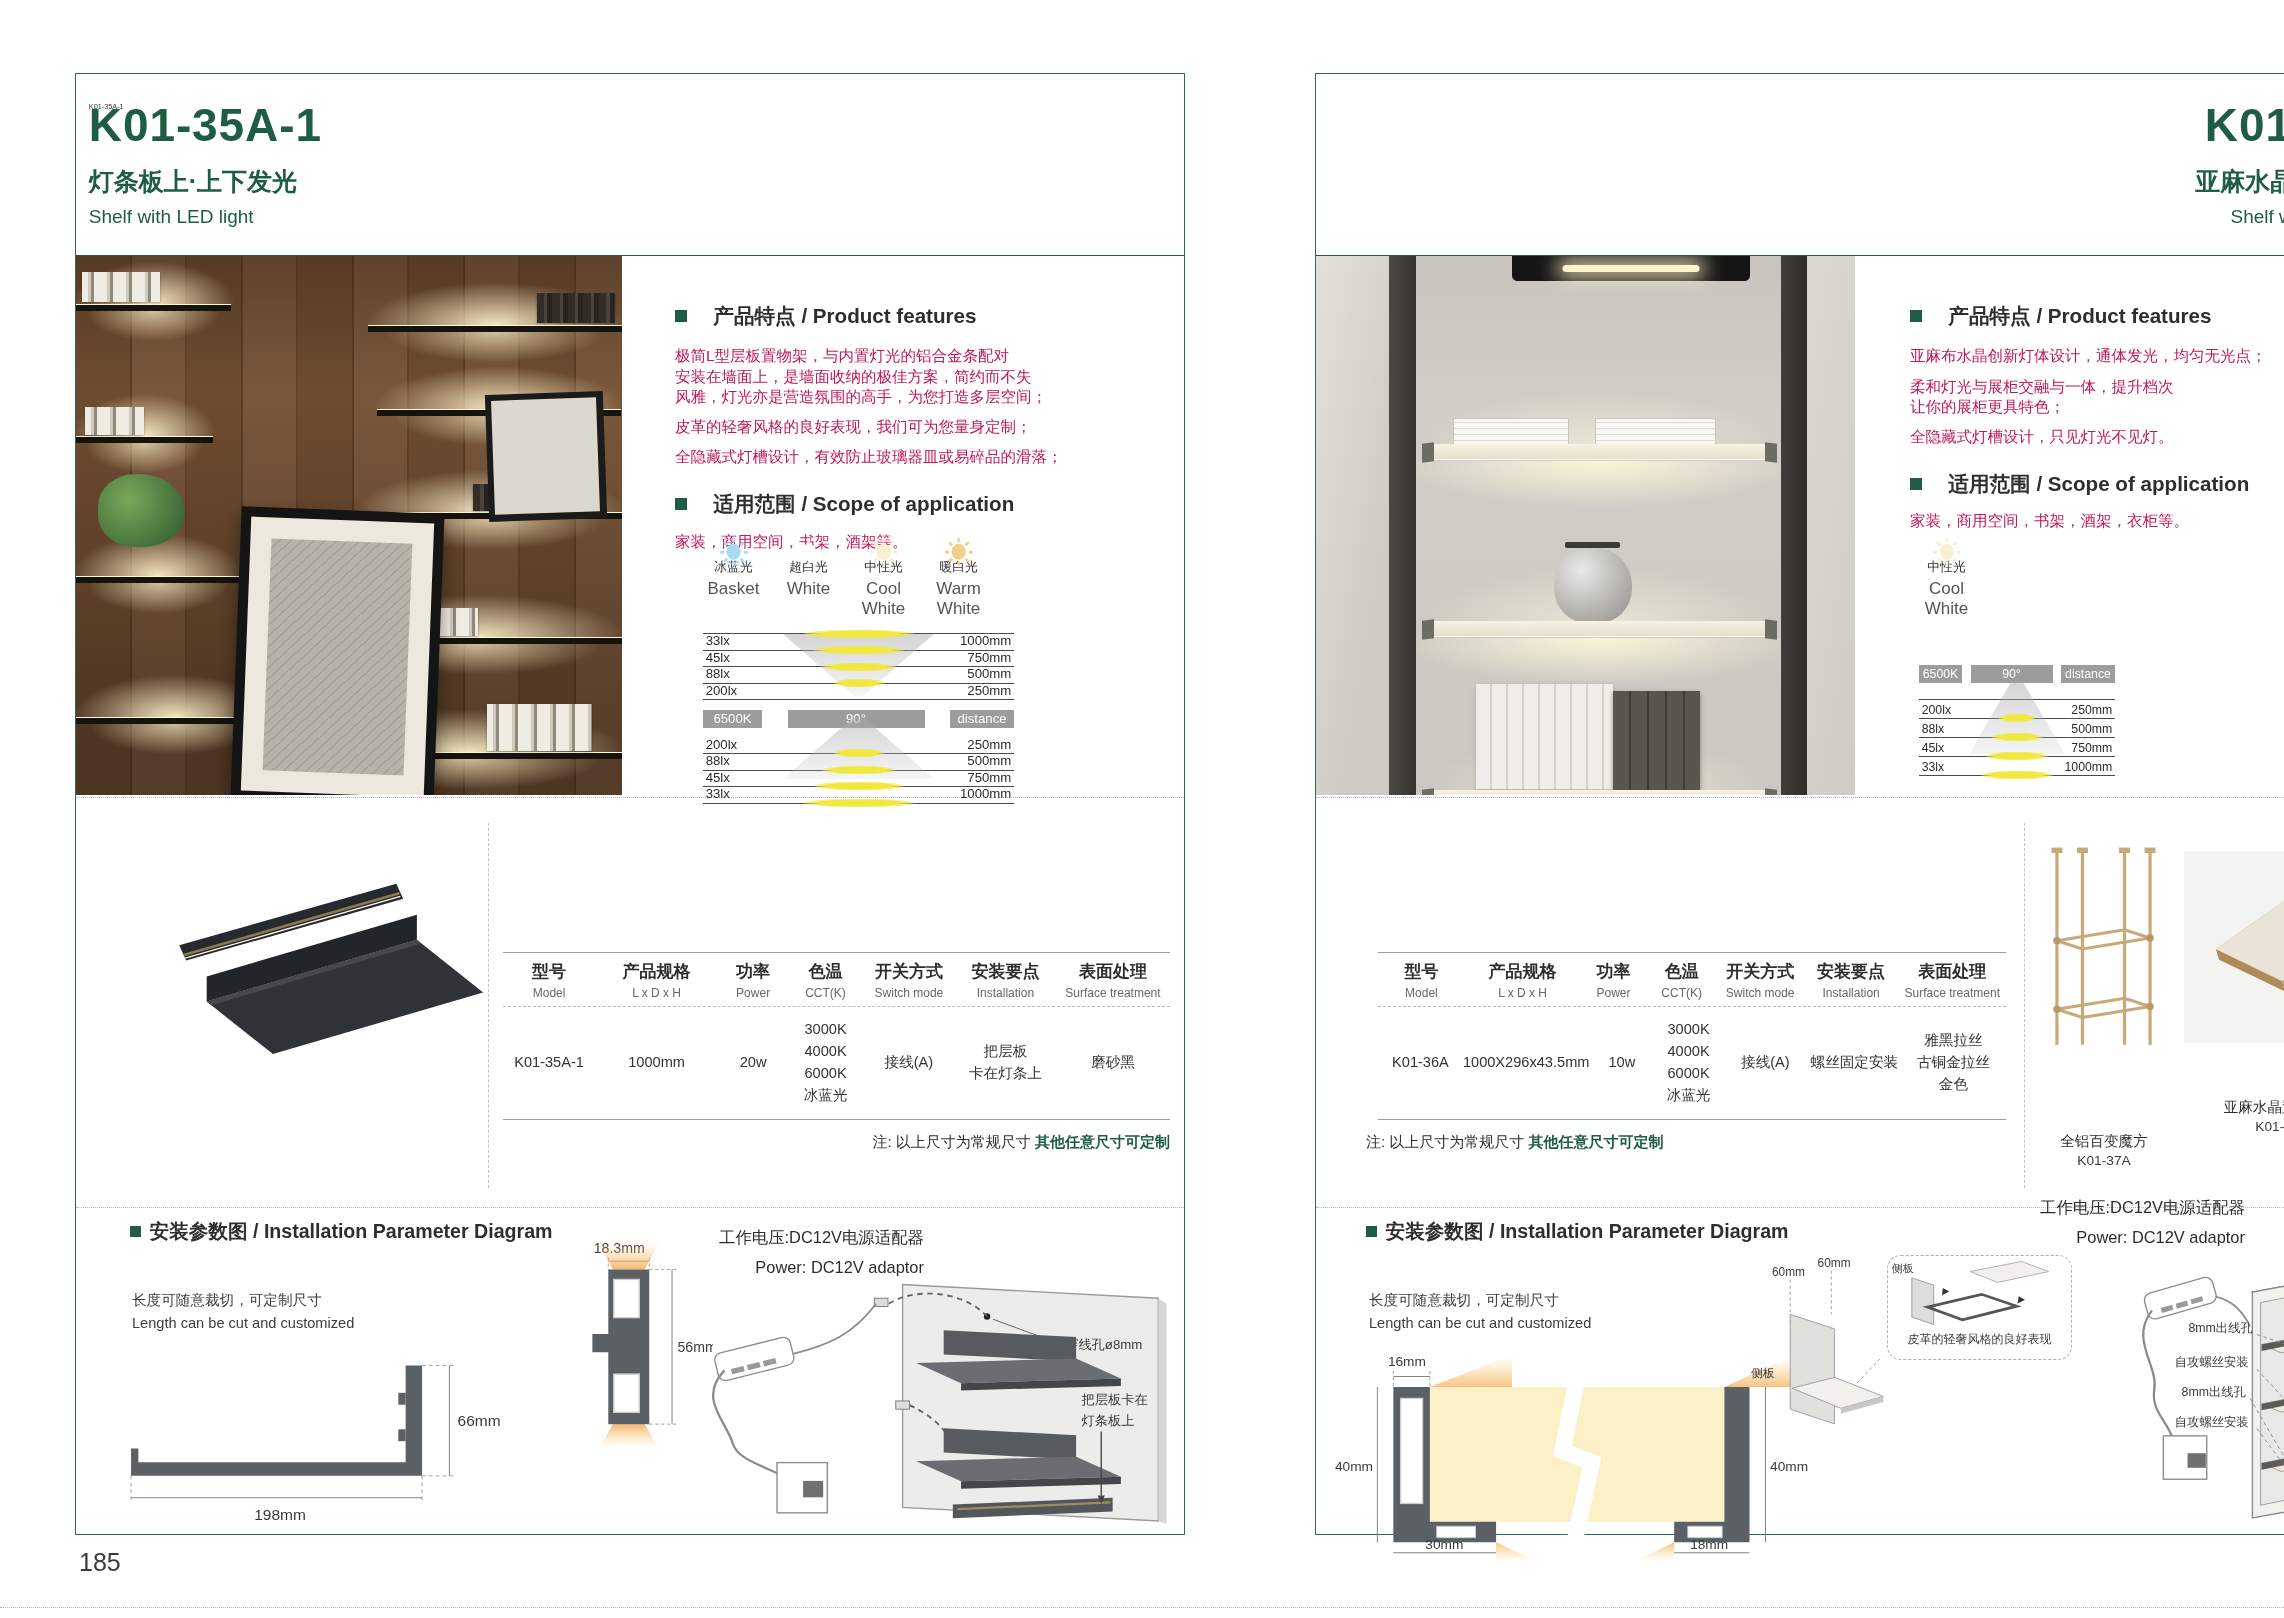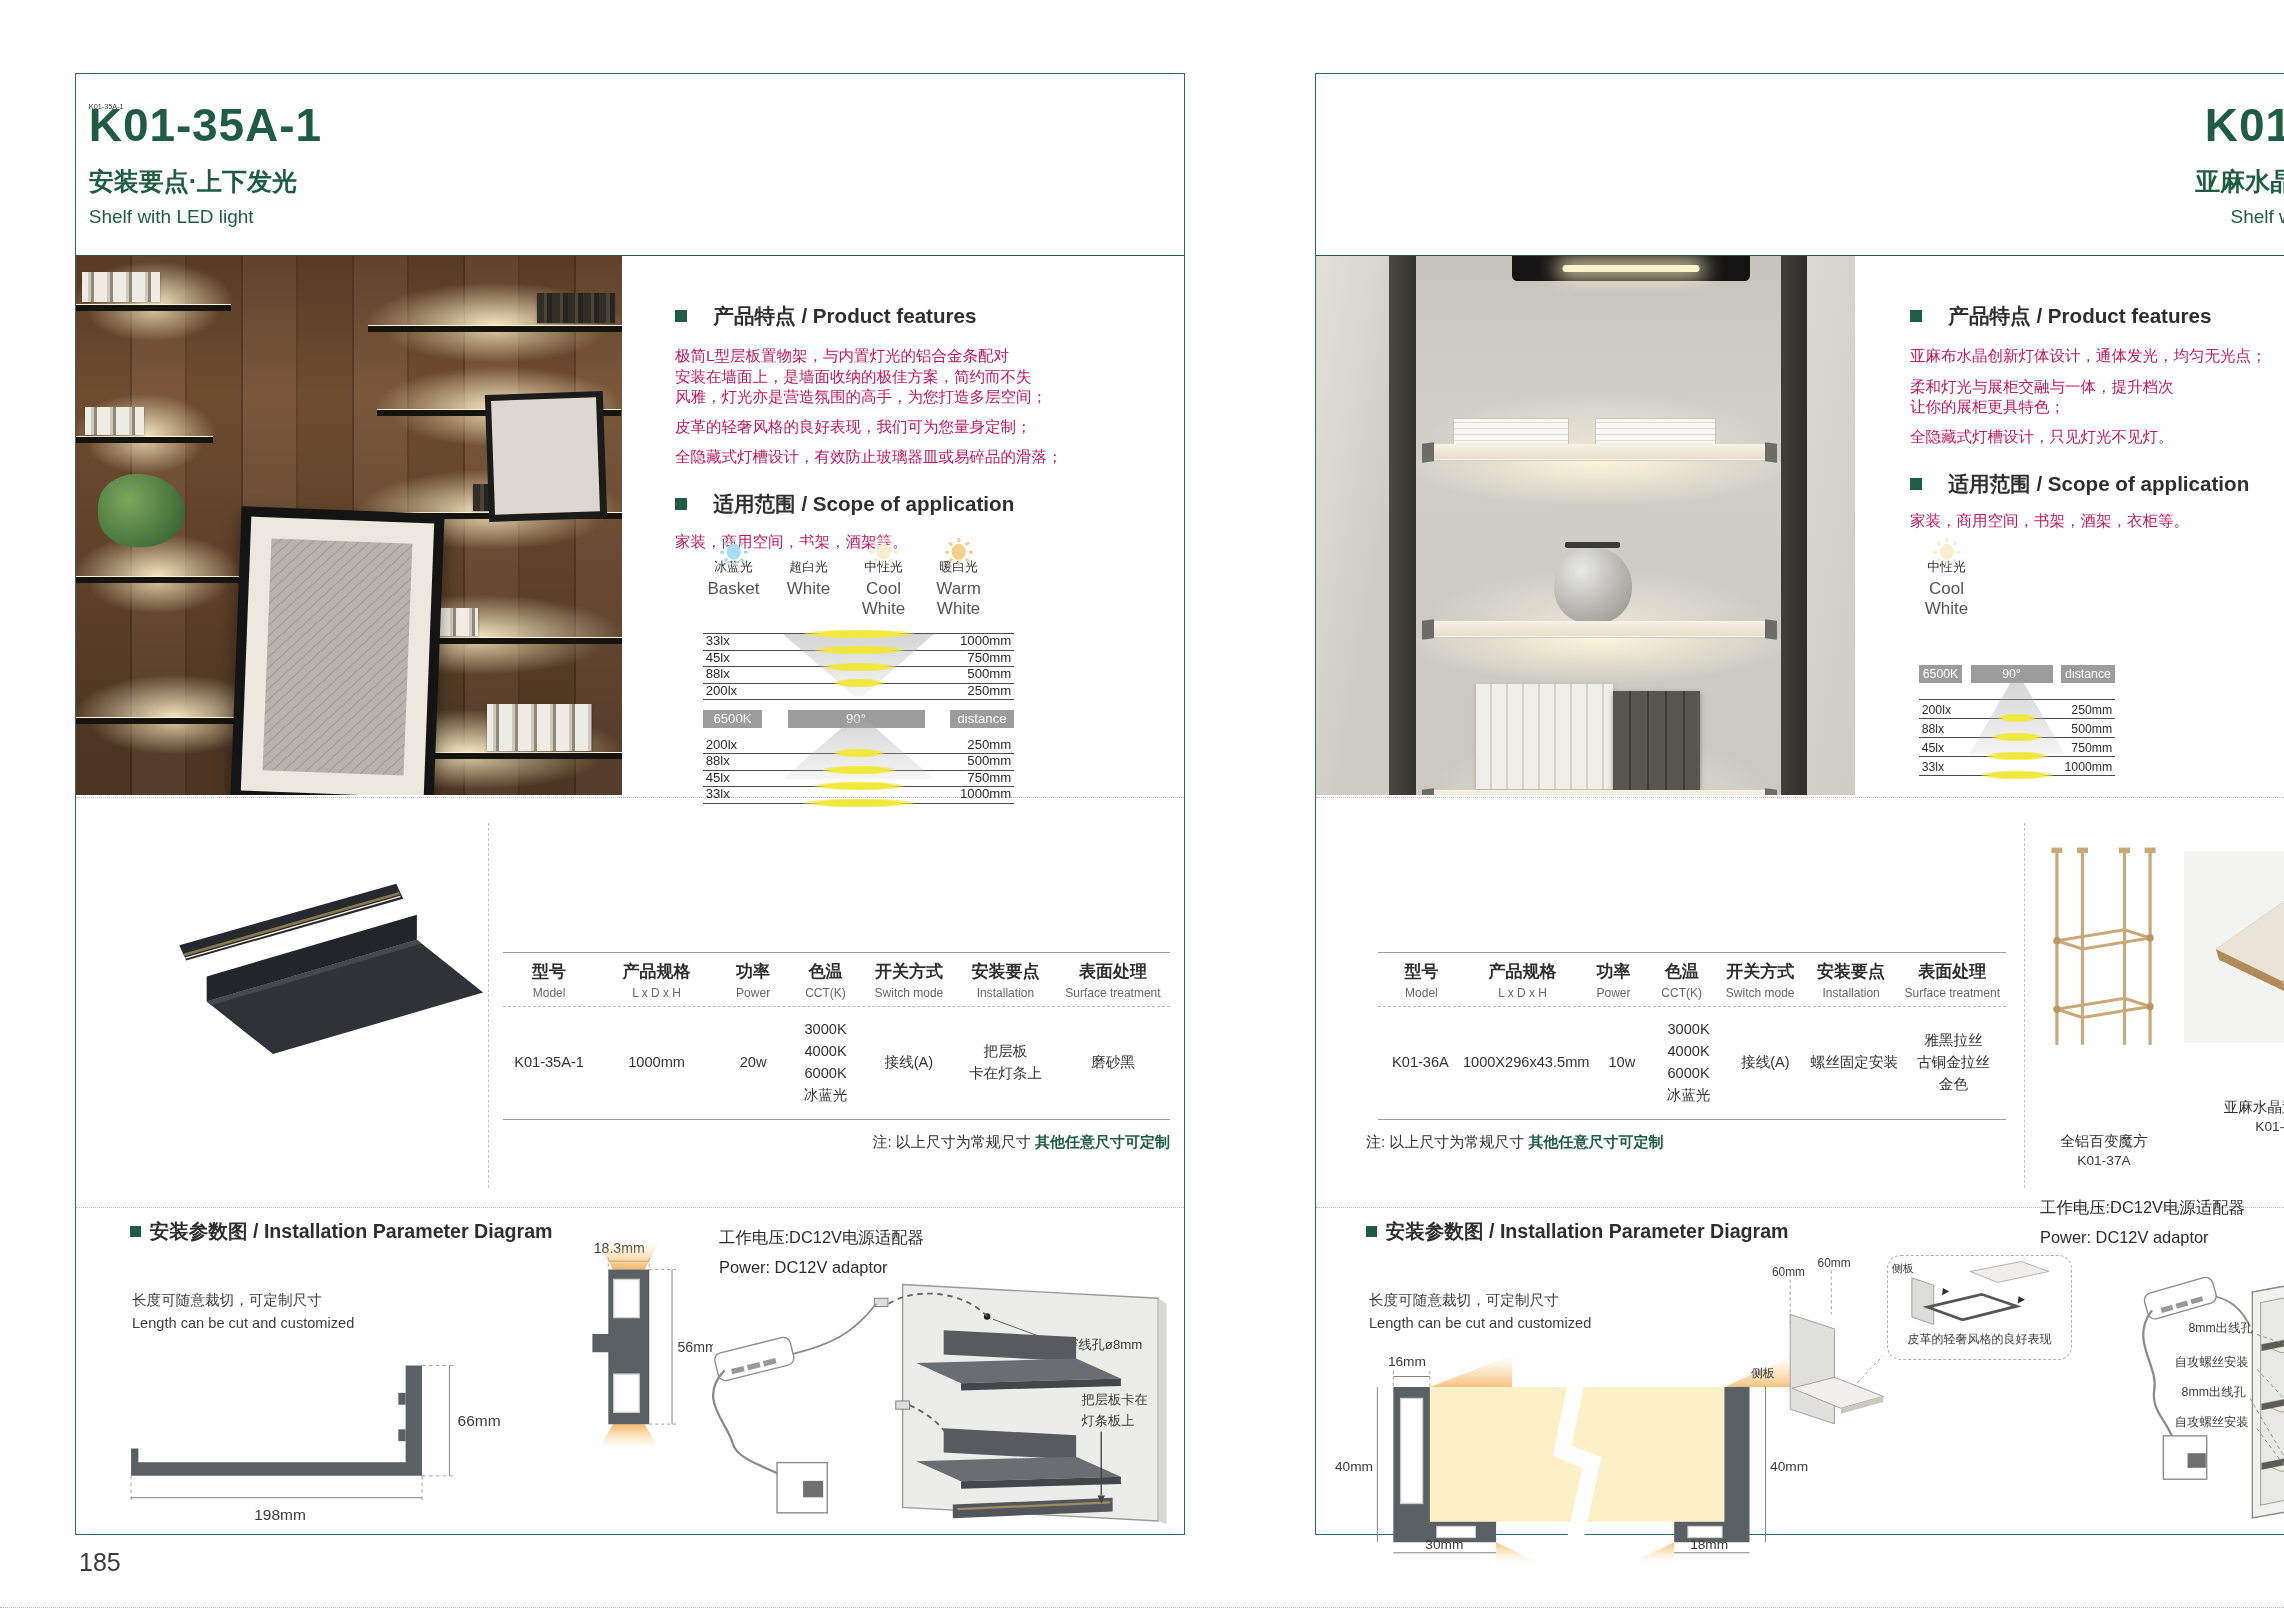--- a/index.html
+++ b/index.html
@@ -52,21 +52,21 @@
   .hcell .cn{display:block;font-size:17px;font-weight:bold;color:#2e2e2e;}
   .hcell .en{display:block;font-size:12px;color:#666;margin-top:3.2px;}
   .drow{display:grid;grid-template-columns:var(--cols);align-items:center;padding:9px 0;min-height:94px;}
   .dcell{text-align:center;font-size:14.6px;color:#333;line-height:1.5;white-space:pre-line;}
   .note{font-size:15px;color:#2f2f2f;}
   .note .hl{color:var(--g);font-weight:bold;}
   
   .ih{display:flex;align-items:center;gap:8.2px;font-size:19.6px;font-weight:bold;color:#2e2e2e;}
   .isq{width:11.4px;height:11.4px;background:var(--g);flex:0 0 auto;}
   .cut{font-size:14.6px;color:#3d3d3d;line-height:1.55;}
-  .ptxt{font-size:16.4px;color:#2c2c2c;line-height:1.8;}
+  .ptxt{font-size:16.4px;color:#2c2c2c;line-height:1.8;text-align:right;}
   svg text{font-family:"Liberation Sans","DejaVu Sans",sans-serif;fill:#3a3a3a;}
   .pageno{position:absolute;font-size:25px;color:#3a3a3a;top:1548px;}
   .sheetdot{position:absolute;left:0;right:0;top:1607px;border-top:1.4px dotted #b5b5b5;}
   
   .photoL{position:absolute;left:0;top:182px;width:546px;height:539px;overflow:hidden;
     background:repeating-linear-gradient(90deg,#6e4c30 0 54px,#5c3d26 54px 56px,#7a573b 56px 109px,#644428 109px 111px);}
   .photoL .shade{position:absolute;inset:0;background:linear-gradient(180deg,rgba(25,15,8,.28),rgba(0,0,0,0) 25%,rgba(0,0,0,.30) 92%);}
   .sL{position:absolute;height:5.5px;background:#15130e;border-top:1.8px solid #fff6da;}
   .sL::before{content:"";position:absolute;left:-3.7px;right:-3.7px;bottom:6.4px;height:53px;
     background:radial-gradient(62% 100% at 50% 100%,rgba(255,243,204,.92),rgba(255,243,204,.25) 58%,transparent 80%);}
@@ -109,21 +109,21 @@
   .dashbox{position:absolute;border:1.4px dashed #b0b0b0;border-radius:13.7px;background:#fff;}
 </style>
 </head>
 <body>
 
 <div class="sheet">
 
   <div class="page" id="pgL">
     <div class="abs" style="left:12.8px;top:28px;">K01-35A-1</div>
     <div class="abs model" style="left:12.8px;top:28px;">K01-35A-1</div>
-    <div class="abs tcn" style="left:12.8px;top:95px;">安装要点·上下发光</div>
+    <div class="abs tcn" style="left:12.8px;top:95px;">灯条板上·上下发光</div>
     <div class="abs ten" style="left:12.8px;top:133px;">Shelf with LED light</div>
     <div class="hrule"></div>
 
     <div class="photoL">
       <div class="shade"></div>
       <div class="sL" style="left:0;top:48px;width:155px;"></div>
       <div class="sL" style="left:0;top:180px;width:137px;"></div>
       <div class="sL" style="left:0;top:320px;width:164px;"></div>
       <div class="sL" style="left:0;top:461px;width:196px;"></div>
       <div class="sL" style="left:292px;top:69px;width:254px;"></div>

